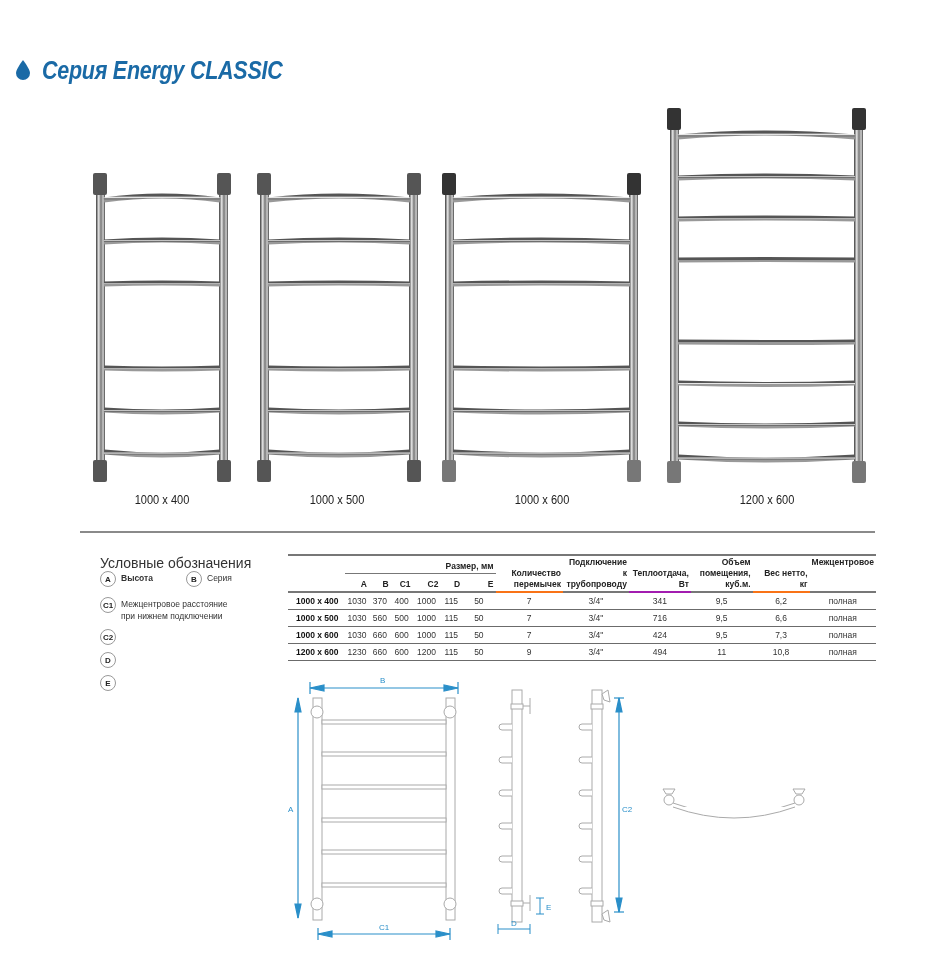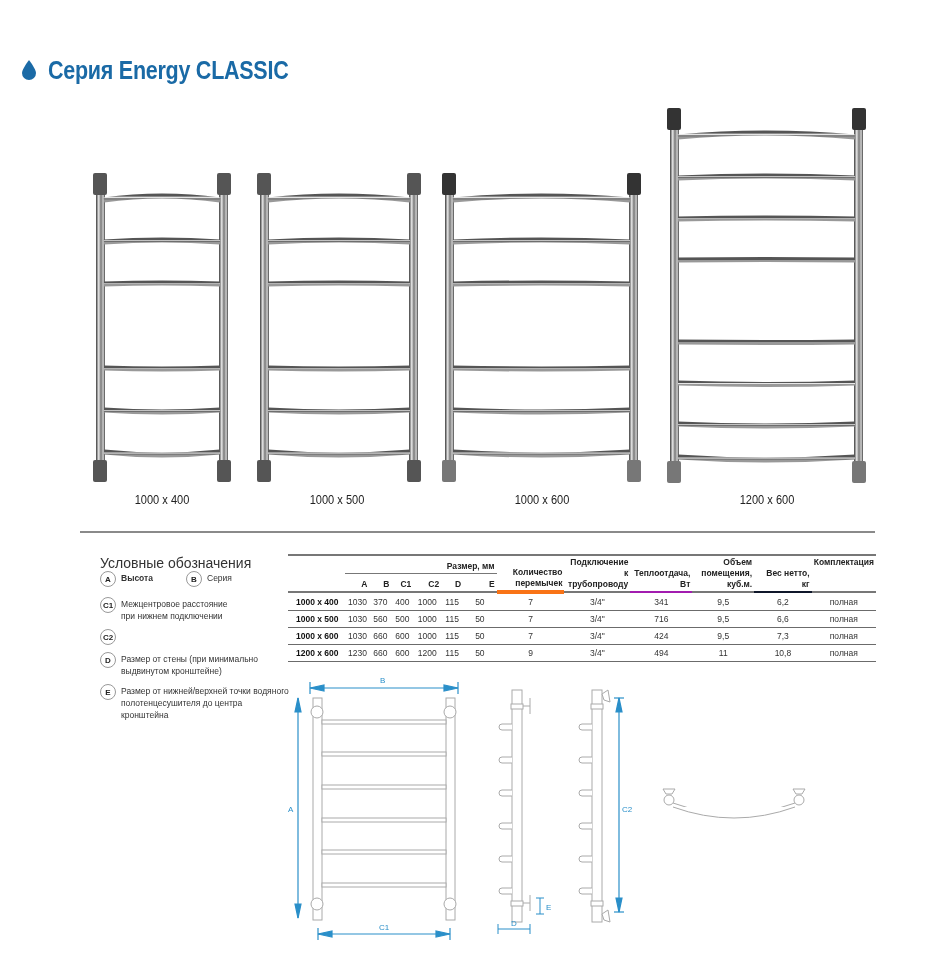--- a/index.html
+++ b/index.html
@@ -1,18 +1,18 @@
 <!DOCTYPE html>
 <html><head>
 <meta charset="utf-8">
 <style>
   html,body{margin:0;padding:0;background:#ffffff;}
   body{width:926px;height:957px;position:relative;overflow:hidden;font-family:"Liberation Sans","DejaVu Sans",sans-serif;color:#222;}
   .abs{position:absolute;}
-  .title{left:22px;top:55px;height:30px;display:flex;align-items:center;gap:12px;}
+  .title{left:16px;top:55px;height:30px;display:flex;align-items:center;gap:12px;font-style:italic;}
   .title .drop{width:14px;height:20px;}
   .title .txt{font-family:"Liberation Sans",sans-serif;font-weight:bold;font-size:25px;color:#1a6aa6;letter-spacing:-0.3px;transform:scaleX(0.86);transform-origin:left center;white-space:nowrap;}
   .rad{position:absolute;}
   .rad-label{position:absolute;font-size:13px;color:#222;transform:scaleX(0.85);transform-origin:center;text-align:center;width:120px;}
   .hr{position:absolute;left:80px;width:795px;top:531px;height:0;border-top:2px solid #8a8a8a;}
   .legend{left:100px;top:555px;width:190px;font-size:8.5px;color:#333;}
   .legend .lh{font-weight:normal;font-size:14px;margin-bottom:0;}
   .lrow{display:flex;align-items:flex-start;gap:5px;margin-bottom:7px;}
   .badge{flex:0 0 auto;width:14px;height:14px;border:1px solid #999;border-radius:50%;font-size:8px;font-weight:bold;display:flex;align-items:center;justify-content:center;color:#222;background:#fff;}
   .ltext{line-height:12px;padding-top:1px;}
@@ -138,25 +138,23 @@
   </div>
   <div class="lrow" style="margin-top:10px">
     <span class="badge">C1</span>
     <span class="ltext" style="width:115px">Межцентровое расстояние при нижнем подключении</span>
   </div>
   <div class="lrow">
     <span class="badge">C2</span>
   </div>
   <div class="lrow">
     <span class="badge">D</span>
-    <span class="ltext" style="width:175px">Размер от стены (при минимально выдвинутом кронштейне)</span>
   </div>
   <div class="lrow">
     <span class="badge">E</span>
-    <span class="ltext" style="width:170px">Размер от нижней/верхней точки водяного полотенцесушителя до центра кронштейна</span>
   </div>
 </div>
 
 <table class="spec">
   <colgroup>
     <col style="width:58px">
       <col style="width:24px">
       <col style="width:22px">
       <col style="width:22px">
       <col style="width:28px">
@@ -166,26 +164,26 @@
       <col style="width:66px">
       <col style="width:62px">
       <col style="width:62px">
       <col style="width:58px">
       <col style="width:62px">
   </colgroup>
   <tbody>
       <tr class="toprule">
     <th></th>
     <th colspan="6" style="border-bottom:1px solid #777;text-align:right">Размер, мм</th>
-    <th rowspan="2" style="border-bottom:4px solid #f97316">Количество перемычек</th>
+    <th rowspan="2" style="border-bottom:2px solid #f97316">Количество перемычек</th>
     <th rowspan="2" style="border-bottom:2px solid #777">Подключение к трубопроводу</th>
     <th rowspan="2" style="border-bottom:2px solid #a21caf">Теплоотдача, Вт</th>
     <th rowspan="2" style="border-bottom:2px solid #777">Объем помещения, куб.м.</th>
-    <th rowspan="2" style="border-bottom:2px solid #0f172a">Вес нетто, кг</th>
-    <th rowspan="2" style="border-bottom:2px solid #777;vertical-align:top">Комплектация</th>
+    <th rowspan="2" style="border-bottom:2px solid #f97316">Вес нетто, кг</th>
+    <th rowspan="2" style="border-bottom:2px solid #777;vertical-align:top">Межцентровое</th>
   </tr>
   <tr class="hdr2">
     <th></th>
     <th>A</th>
     <th>B</th>
     <th>C1</th>
     <th>C2</th>
     <th>D</th>
     <th>E</th>
   </tr>

